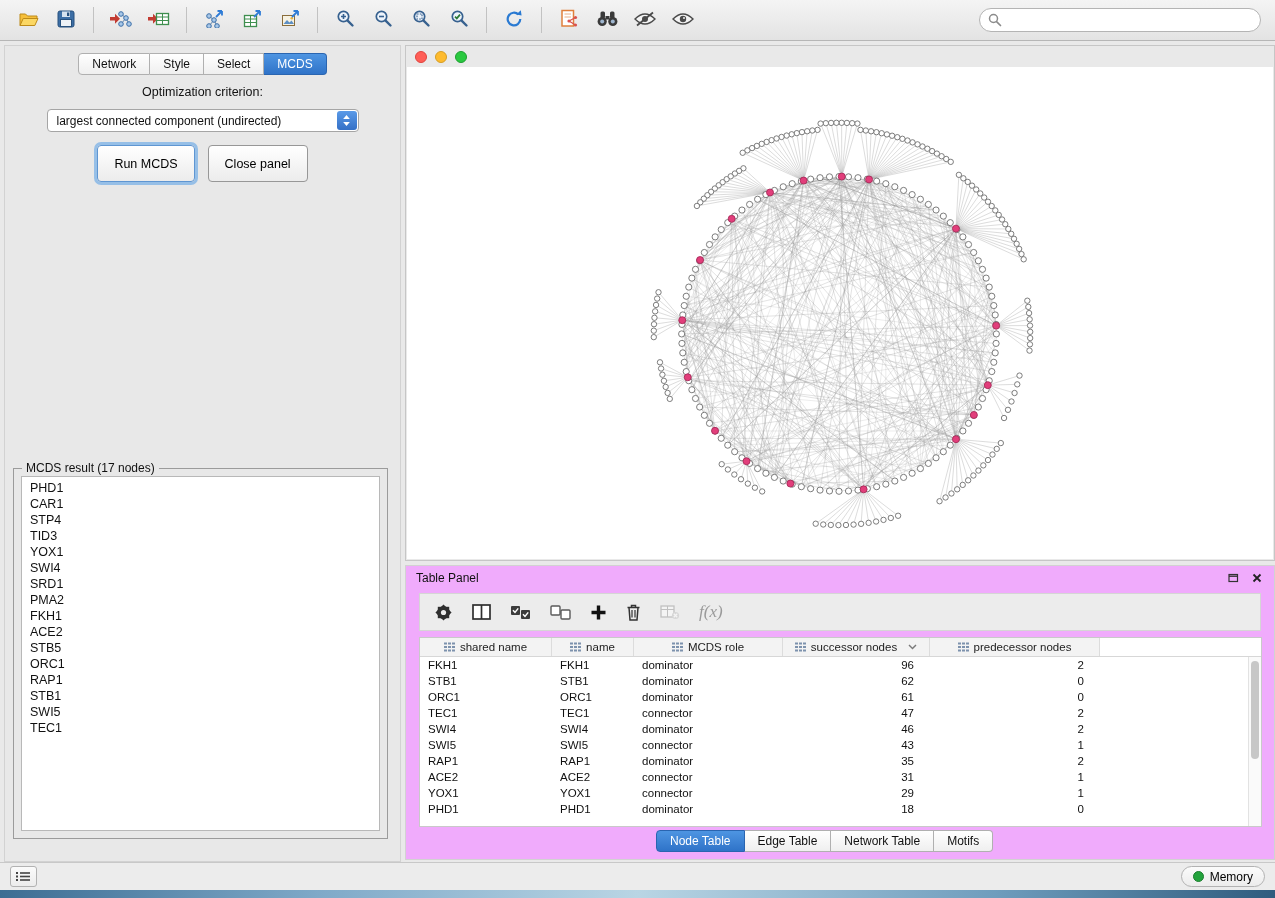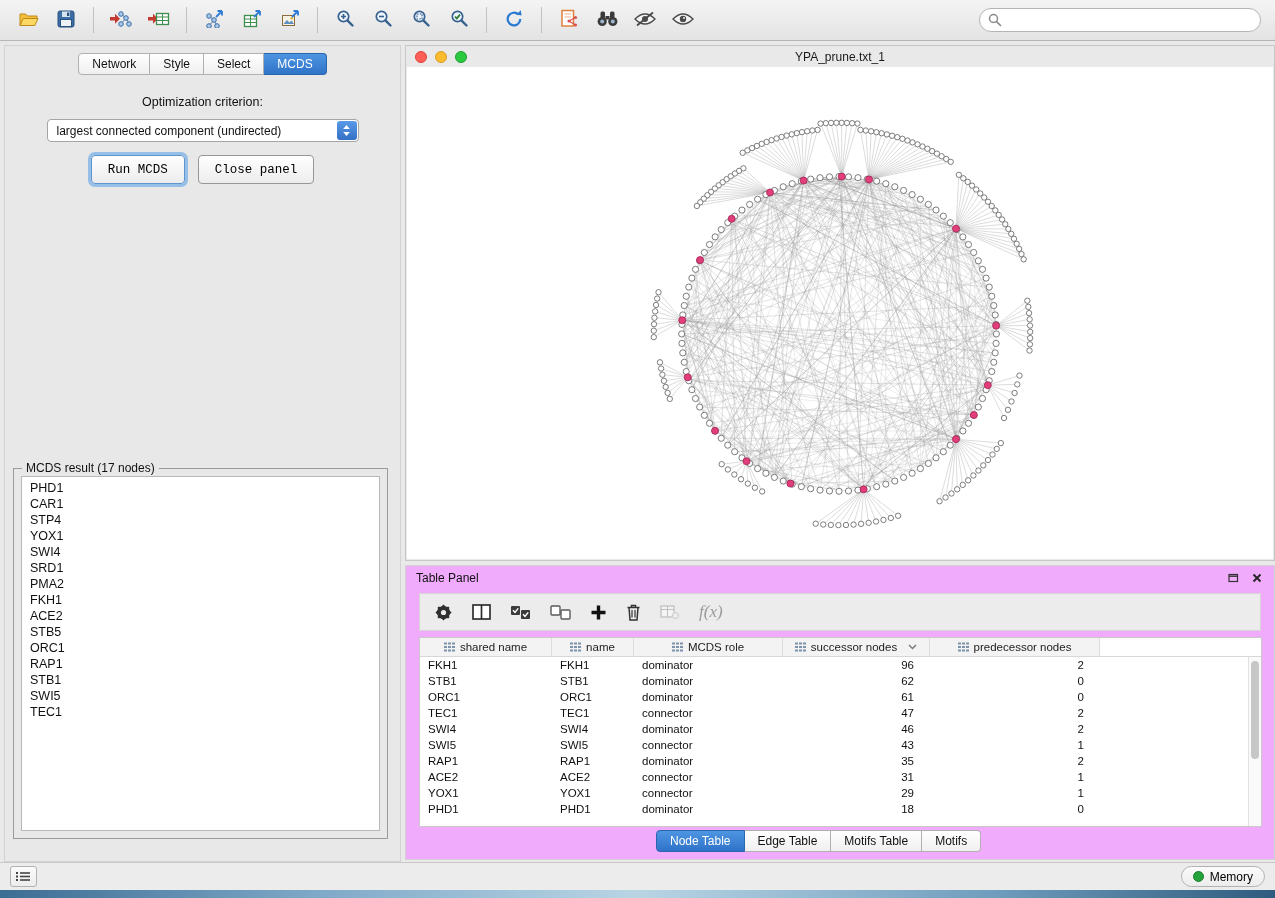--- a/index.html
+++ b/index.html
@@ -27,29 +27,29 @@
   .win-btn{border:none;background:transparent;cursor:pointer;display:flex;align-items:center;justify-content:center;width:14px;height:14px;padding:0}
 
   
   .control-panel{position:absolute;left:4px;top:45px;width:397px;height:817px;background:#e8e8e8;border:1px solid #d2d2d2}
   .cp-tabs{display:flex;justify-content:center;margin-top:7px}
   .seg-btn{height:22px;padding:0 13px;font-size:12px;background:linear-gradient(#ffffff,#efefef);
     border:1px solid #b0b0b0;border-left:none;color:#111;cursor:pointer;font-family:"Liberation Sans",sans-serif}
   .seg-btn:first-child{border-left:1px solid #b0b0b0;border-radius:4px 0 0 4px}
   .seg-btn:last-child{border-radius:0 4px 4px 0}
   .seg-btn.selected{background:linear-gradient(#4e95e2,#2f73c8);border-color:#2a65b0;color:#fff}
-  .cp-opt-label{text-align:center;margin-top:20px;font-size:12.5px}
+  .cp-opt-label{text-align:center;margin-top:10px;font-size:12.5px}
   .cp-select{position:relative;margin:10px auto 0;width:312px;height:23px;background:#fff;
     border:1px solid #a5a5a5;border-radius:4px;display:flex;align-items:center;padding:0 26px 0 9px;
     font-size:12px;cursor:pointer}
   .cp-select .stepper{position:absolute;right:1px;top:1px;bottom:1px;width:20px;border-radius:3px;
     background:linear-gradient(#5a9ae8,#3470c6);display:flex;align-items:center;justify-content:center}
   .cp-buttons{display:flex;justify-content:center;gap:13px;margin-top:13px}
-  .push-btn{height:29px;padding:0 16px;font-size:12.5px;border:1px solid #979797;border-radius:4px;
-    background:linear-gradient(#ffffff,#ececec);cursor:pointer;font-family:Liberation Mono, monospace}
+  .push-btn{height:37px;padding:0 16px;font-size:12.5px;border:1px solid #979797;border-radius:4px;
+    background:linear-gradient(#ffffff,#ececec);cursor:pointer;font-family:Liberation Sans, sans-serif}
   .push-btn.focused{box-shadow:0 0 0 3px rgba(106,169,230,.65);border-color:#5f96d2}
   .fieldset{position:absolute;left:8px;right:12px;top:422px;height:371px;border:1px solid #9b9b9b}
   .fieldset .legend{position:absolute;top:-8px;left:8px;background:#e8e8e8;padding:0 4px;font-size:12px}
   .mcds-list{position:absolute;inset:7px;background:#fff;border:1px solid #b8b8b8;overflow:hidden;padding:3px 0}
   .mcds-item{height:16px;line-height:16px;padding-left:8px;font-size:12.5px;cursor:default}
 
   
   .network-window{position:absolute;left:405px;top:45px;width:870px;height:516px;background:#e9e9e9;border:1px solid #c6c6c6}
   .nw-titlebar{position:relative;height:21px;display:flex;align-items:center;padding:0 9px}
   .traffic{display:flex;gap:8px;z-index:2}
@@ -288,39 +288,39 @@
     <div class="cp-buttons">
       <button class="push-btn focused">Run MCDS</button>
       <button class="push-btn">Close panel</button>
     </div>
     <div class="fieldset">
       <span class="legend">MCDS result (17 nodes)</span>
       <div class="mcds-list">
           <div class="mcds-item">PHD1</div>
           <div class="mcds-item">CAR1</div>
           <div class="mcds-item">STP4</div>
+          <div class="mcds-item">TID3</div>
           <div class="mcds-item">YOX1</div>
           <div class="mcds-item">SWI4</div>
           <div class="mcds-item">SRD1</div>
           <div class="mcds-item">PMA2</div>
           <div class="mcds-item">FKH1</div>
           <div class="mcds-item">ACE2</div>
           <div class="mcds-item">STB5</div>
           <div class="mcds-item">ORC1</div>
           <div class="mcds-item">RAP1</div>
           <div class="mcds-item">STB1</div>
           <div class="mcds-item">SWI5</div>
           <div class="mcds-item">TEC1</div>
         </div>
     </div>
   </div>
 
   <div class="network-window">
     <div class="nw-titlebar">
-      <span class="nw-title">YPA_prune.txt_1</span>
       <span class="traffic">
         <span class="light red"></span>
         <span class="light yellow"></span>
         <span class="light green"></span>
       </span>
     </div>
     <div class="nw-canvas">
       <svg viewBox="0 0 868 494" preserveAspectRatio="xMidYMid meet">
           <g>
             <line x1="302.9685491888023" y1="357.7542299835226" x2="285.2674336557045" y2="211.97242784727933" stroke="#9a9a9a" stroke-width="0.7" stroke-opacity="0.28"></line>
@@ -1407,21 +1407,21 @@
             <div class="td num" style="width:170px">0</div>
           </div>
         </div>
       <div class="vscroll">
           <div class="vthumb"></div>
         </div>
     </div>
     <div class="tp-tabs">
         <button class="seg-btn selected">Node Table</button>
         <button class="seg-btn">Edge Table</button>
-        <button class="seg-btn">Motifs Table</button>
+        <button class="seg-btn">Network Table</button>
         <button class="seg-btn">Motifs</button>
       </div>
   </div>
 
   <div class="status-bar">
     <button class="list-btn">
         <svg width="15" height="11">
           <g stroke="#444" stroke-width="1.6">
             <line x1="4" y1="2" x2="14" y2="2"></line>
             <line x1="4" y1="5.5" x2="14" y2="5.5"></line>

